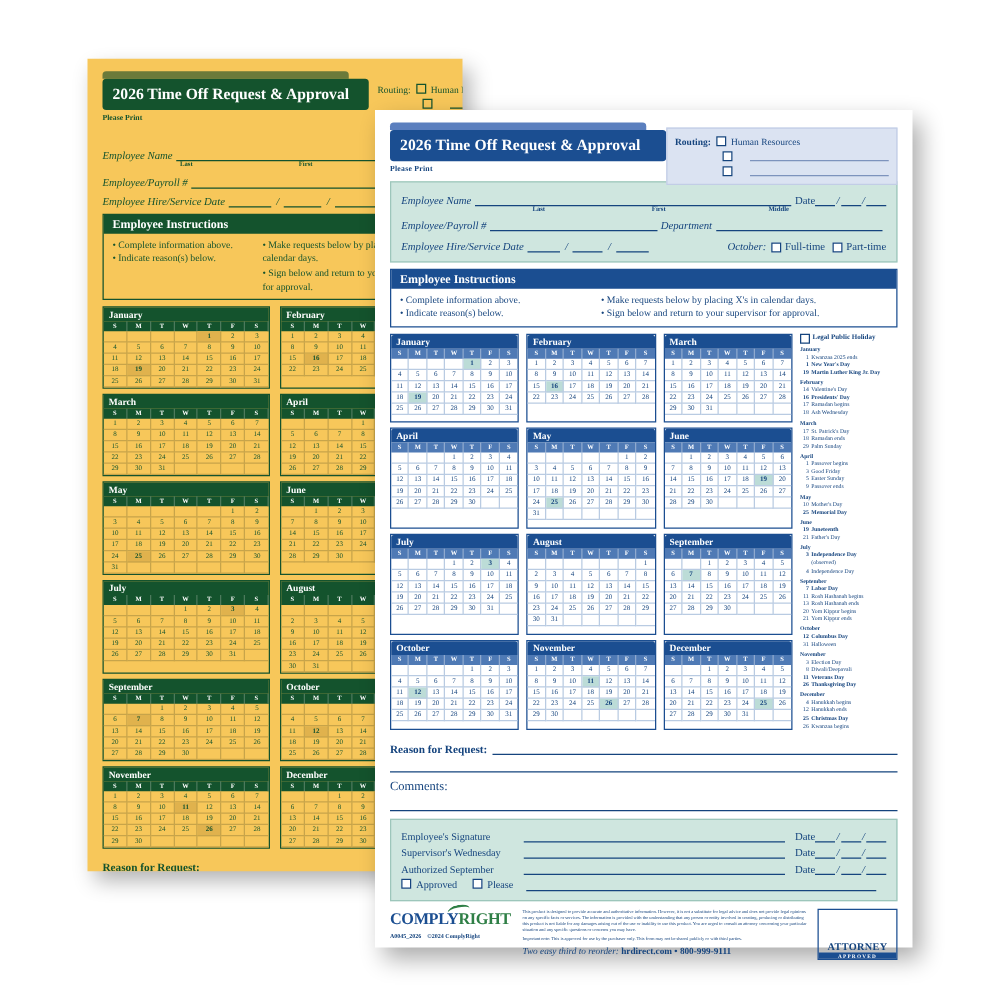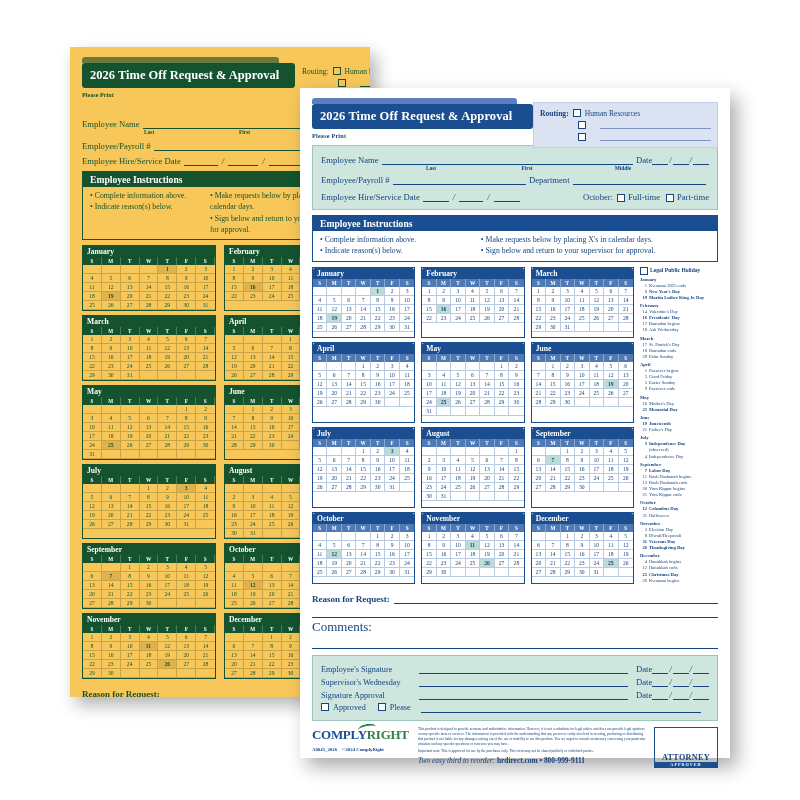--- a/index.html
+++ b/index.html
@@ -17,21 +17,21 @@
   .please-print{font-size:6.2px;color:#15447e;font-weight:bold;margin-top:3px;letter-spacing:.2px;}
 
   .routing{position:absolute;right:0;top:4px;width:185px;background:#dbe3f2;border:1px solid #c2cde6;padding:4px 6px;box-sizing:border-box;}
   .routing-row{display:flex;align-items:center;gap:4px;height:12px;font-size:7.6px;color:#15447e;}
   .routing-label{font-weight:bold;}
   .cb{width:6px;height:6px;border:1px solid #15447e;background:#fff;display:inline-block;flex:none;}
   .rline{flex:1;border-bottom:1px solid #7d93bd;height:7px;margin-left:10px;}
 
   .emp-box{margin-top:6px;background:#cfe6df;border:1px solid #9dc6bb;padding:6px 8px 7px 8px;}
   .emp-line{display:flex;align-items:flex-end;font-size:8.6px;color:#15447e;height:13px;}
-  .lbl{white-space:nowrap;}
+  .lbl{white-space:nowrap;font-style:italic;}
   .ul{border-bottom:1px solid #15447e;flex:1;height:10px;margin:0 3px;}
   .subcap{display:flex;font-size:5.4px;color:#15447e;font-weight:bold;height:7px;margin-left:62px;}
   .subcap span{text-align:center;}
   .dt{display:flex;align-items:flex-end;font-size:8.6px;color:#15447e;}
   .dslot{border-bottom:1px solid #15447e;width:16px;height:10px;}
   .sl{margin:0 1px;font-style:italic;}
 
   .instr{margin-top:5px;border:1px solid #1b4e91;}
   .instr-hd{background:#1b4e91;color:#fff;font-weight:bold;font-size:9.6px;padding:2px 7px;}
   .instr-body{display:flex;padding:3px 7px 4px 7px;gap:8px;}
@@ -58,21 +58,21 @@
   .lg-month{font-weight:bold;margin-top:2px;}
   .lg-item{display:flex;gap:2px;}
   .lg-d{width:7px;text-align:right;flex:none;}
   .lg-item.bold{font-weight:bold;}
 
   
   .reason{margin-top:6px;}
   .rr{display:flex;align-items:flex-end;font-size:9px;color:#15447e;font-weight:bold;height:14px;}
   .rr .ul2{border-bottom:1px solid #15447e;flex:1;height:11px;margin-left:4px;}
   .blank-line{border-bottom:1px solid #15447e;height:11px;margin-top:2px;}
-  .cm{display:flex;align-items:flex-end;font-size:13px;color:#15447e;height:14px;margin-top:3px;}
+  .cm{display:flex;align-items:flex-end;font-size:10px;color:#15447e;height:14px;margin-top:3px;}
 
   .sig-box{margin-top:6px;background:#cfe6df;border:1px solid #9dc6bb;padding:5px 8px 6px 8px;}
   .sig-row{display:flex;align-items:flex-end;font-size:8.2px;color:#15447e;height:13px;}
   .sig-lbl{width:98px;}
   .sig-ul{border-bottom:1px solid #15447e;flex:1;height:10px;margin-right:8px;}
   .appr{display:flex;align-items:center;gap:4px;font-size:8.2px;color:#15447e;height:13px;margin-top:1px;}
 
   .footer{display:flex;margin-top:6px;gap:8px;align-items:flex-start;}
   .logo-col{width:98px;}
   .logo{font-weight:bold;font-size:13px;color:#1b4e91;letter-spacing:-.3px;position:relative;}
@@ -1657,21 +1657,21 @@
         <span class="dt">
           <span>Date</span>
           <span class="dslot"></span>
             <span class="sl">/</span>
           <span class="dslot"></span>
             <span class="sl">/</span>
           <span class="dslot"></span>
         </span>
       </div>
       <div class="sig-row">
-        <span class="sig-lbl">Signature Approval</span>
+        <span class="sig-lbl">Authorized September</span>
         <span class="sig-ul"></span>
         <span class="dt">
           <span>Date</span>
           <span class="dslot"></span>
             <span class="sl">/</span>
           <span class="dslot"></span>
             <span class="sl">/</span>
           <span class="dslot"></span>
         </span>
       </div>

